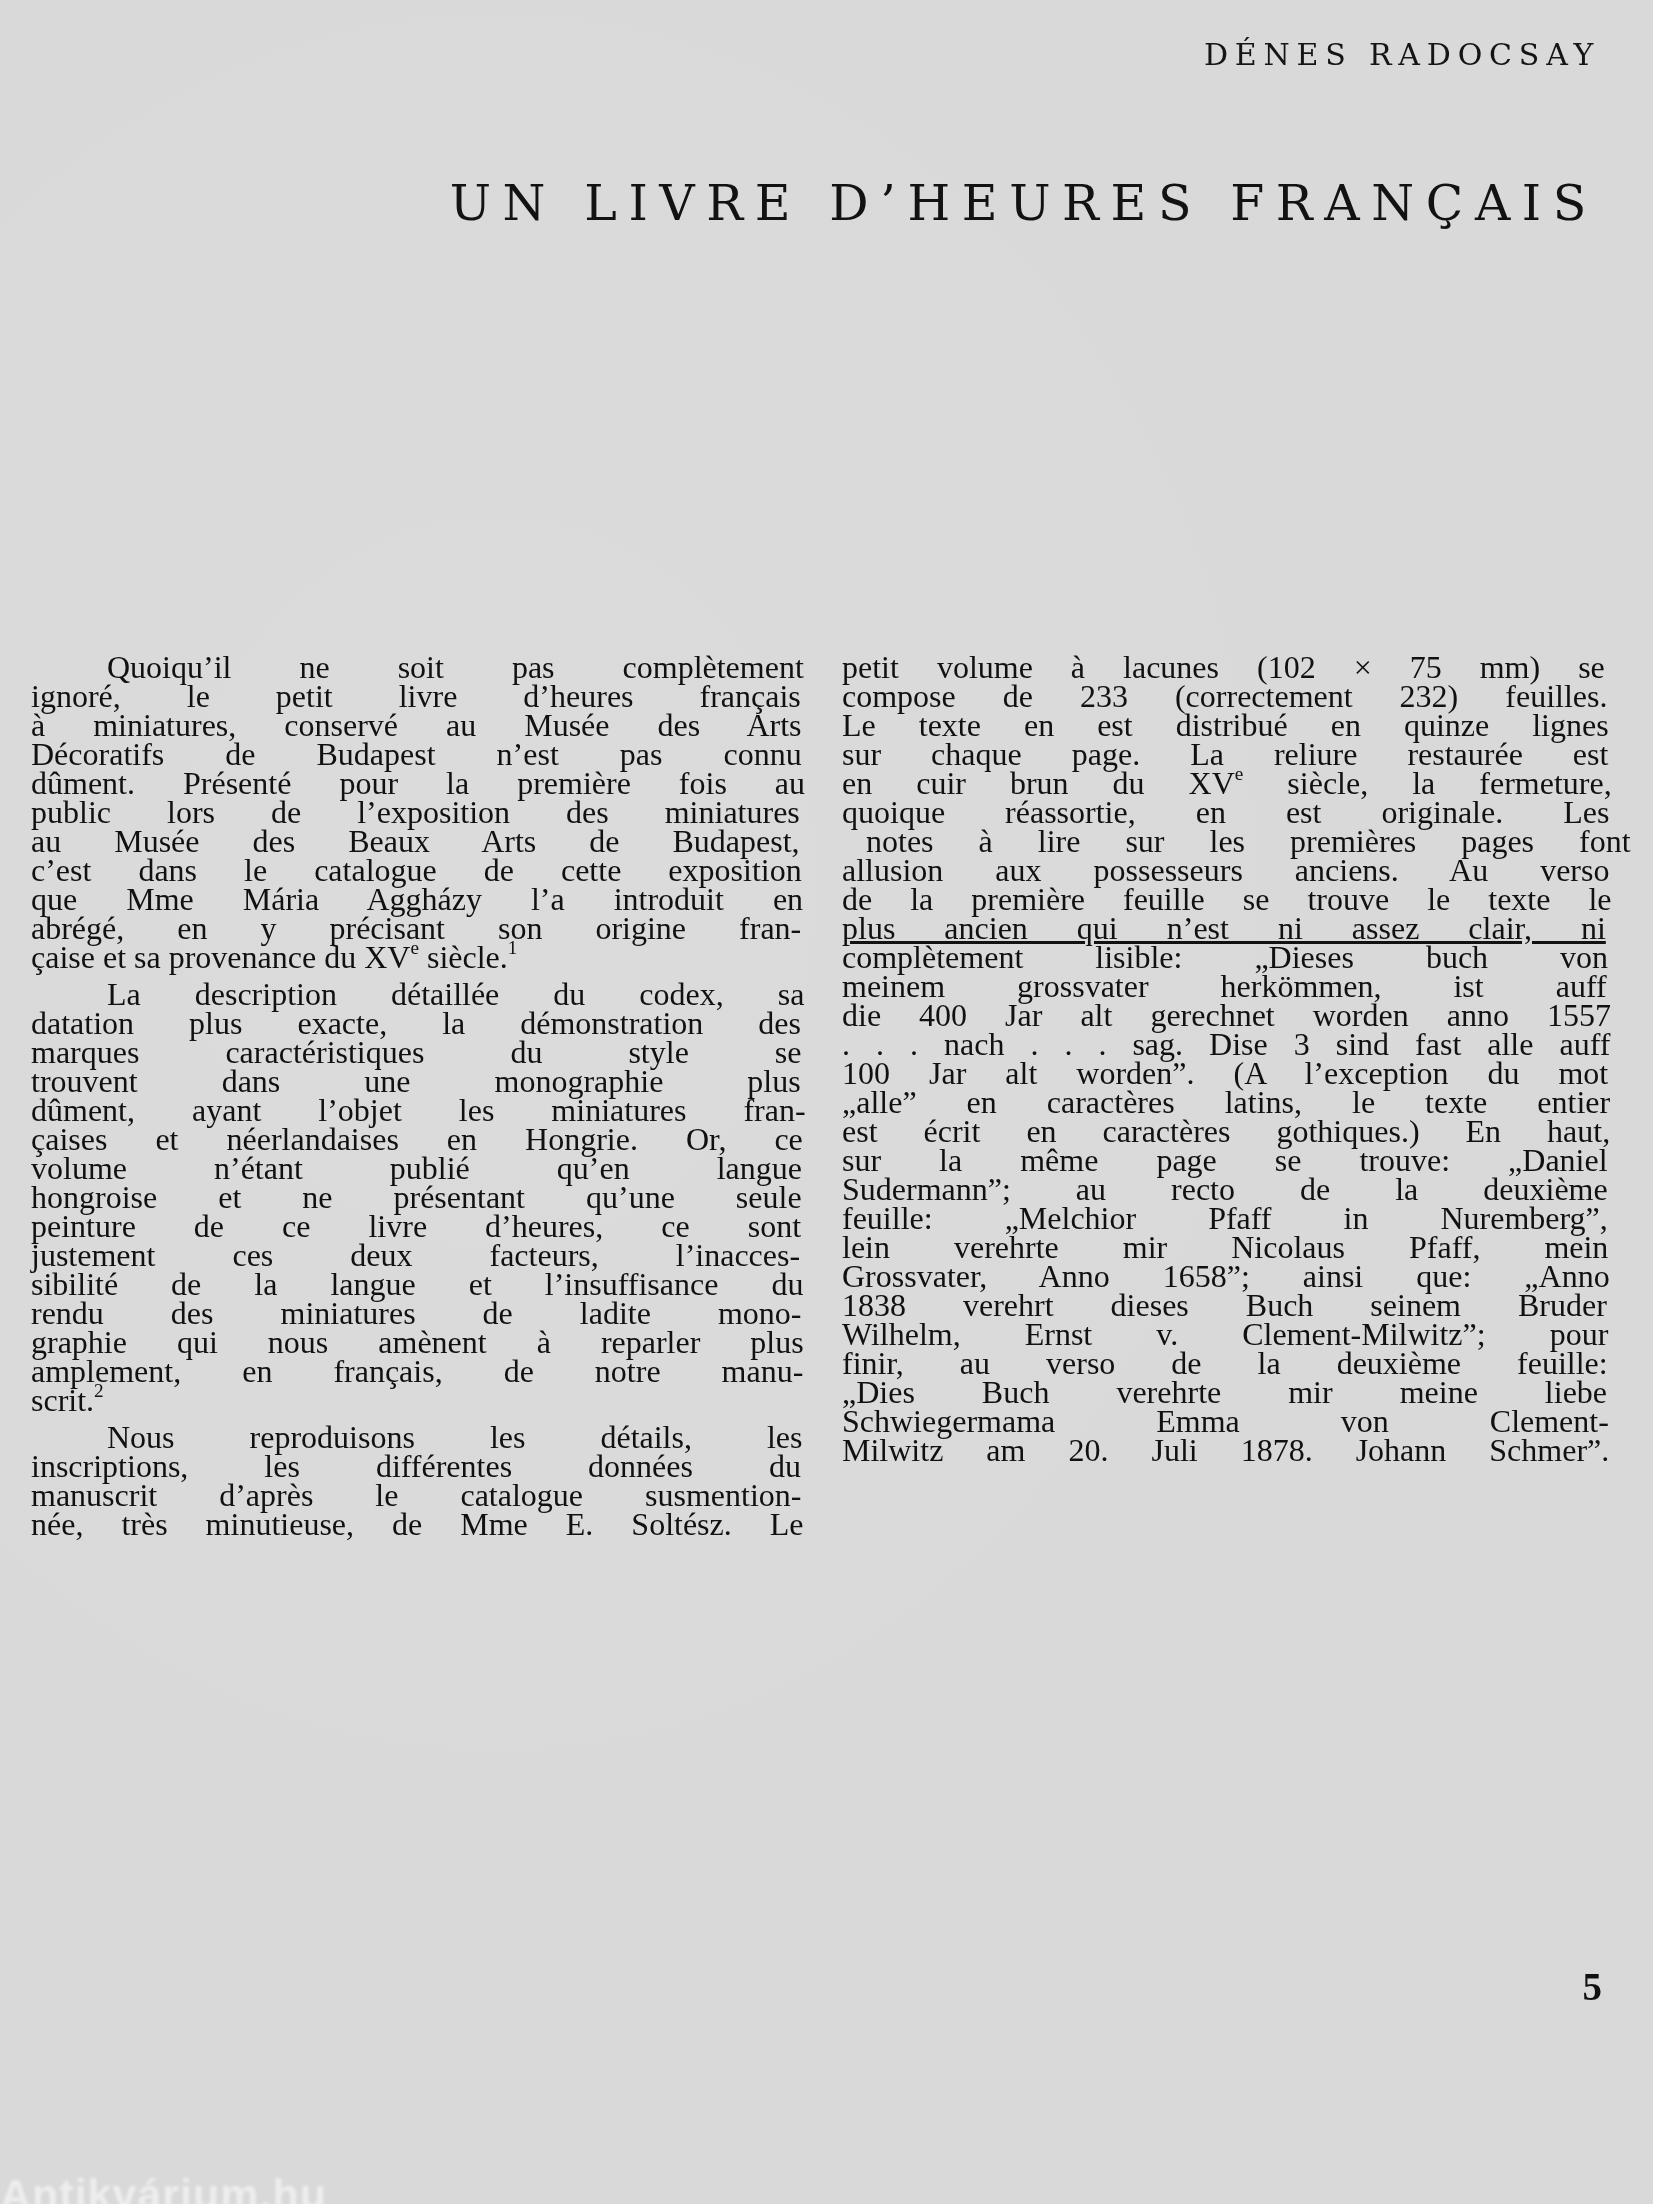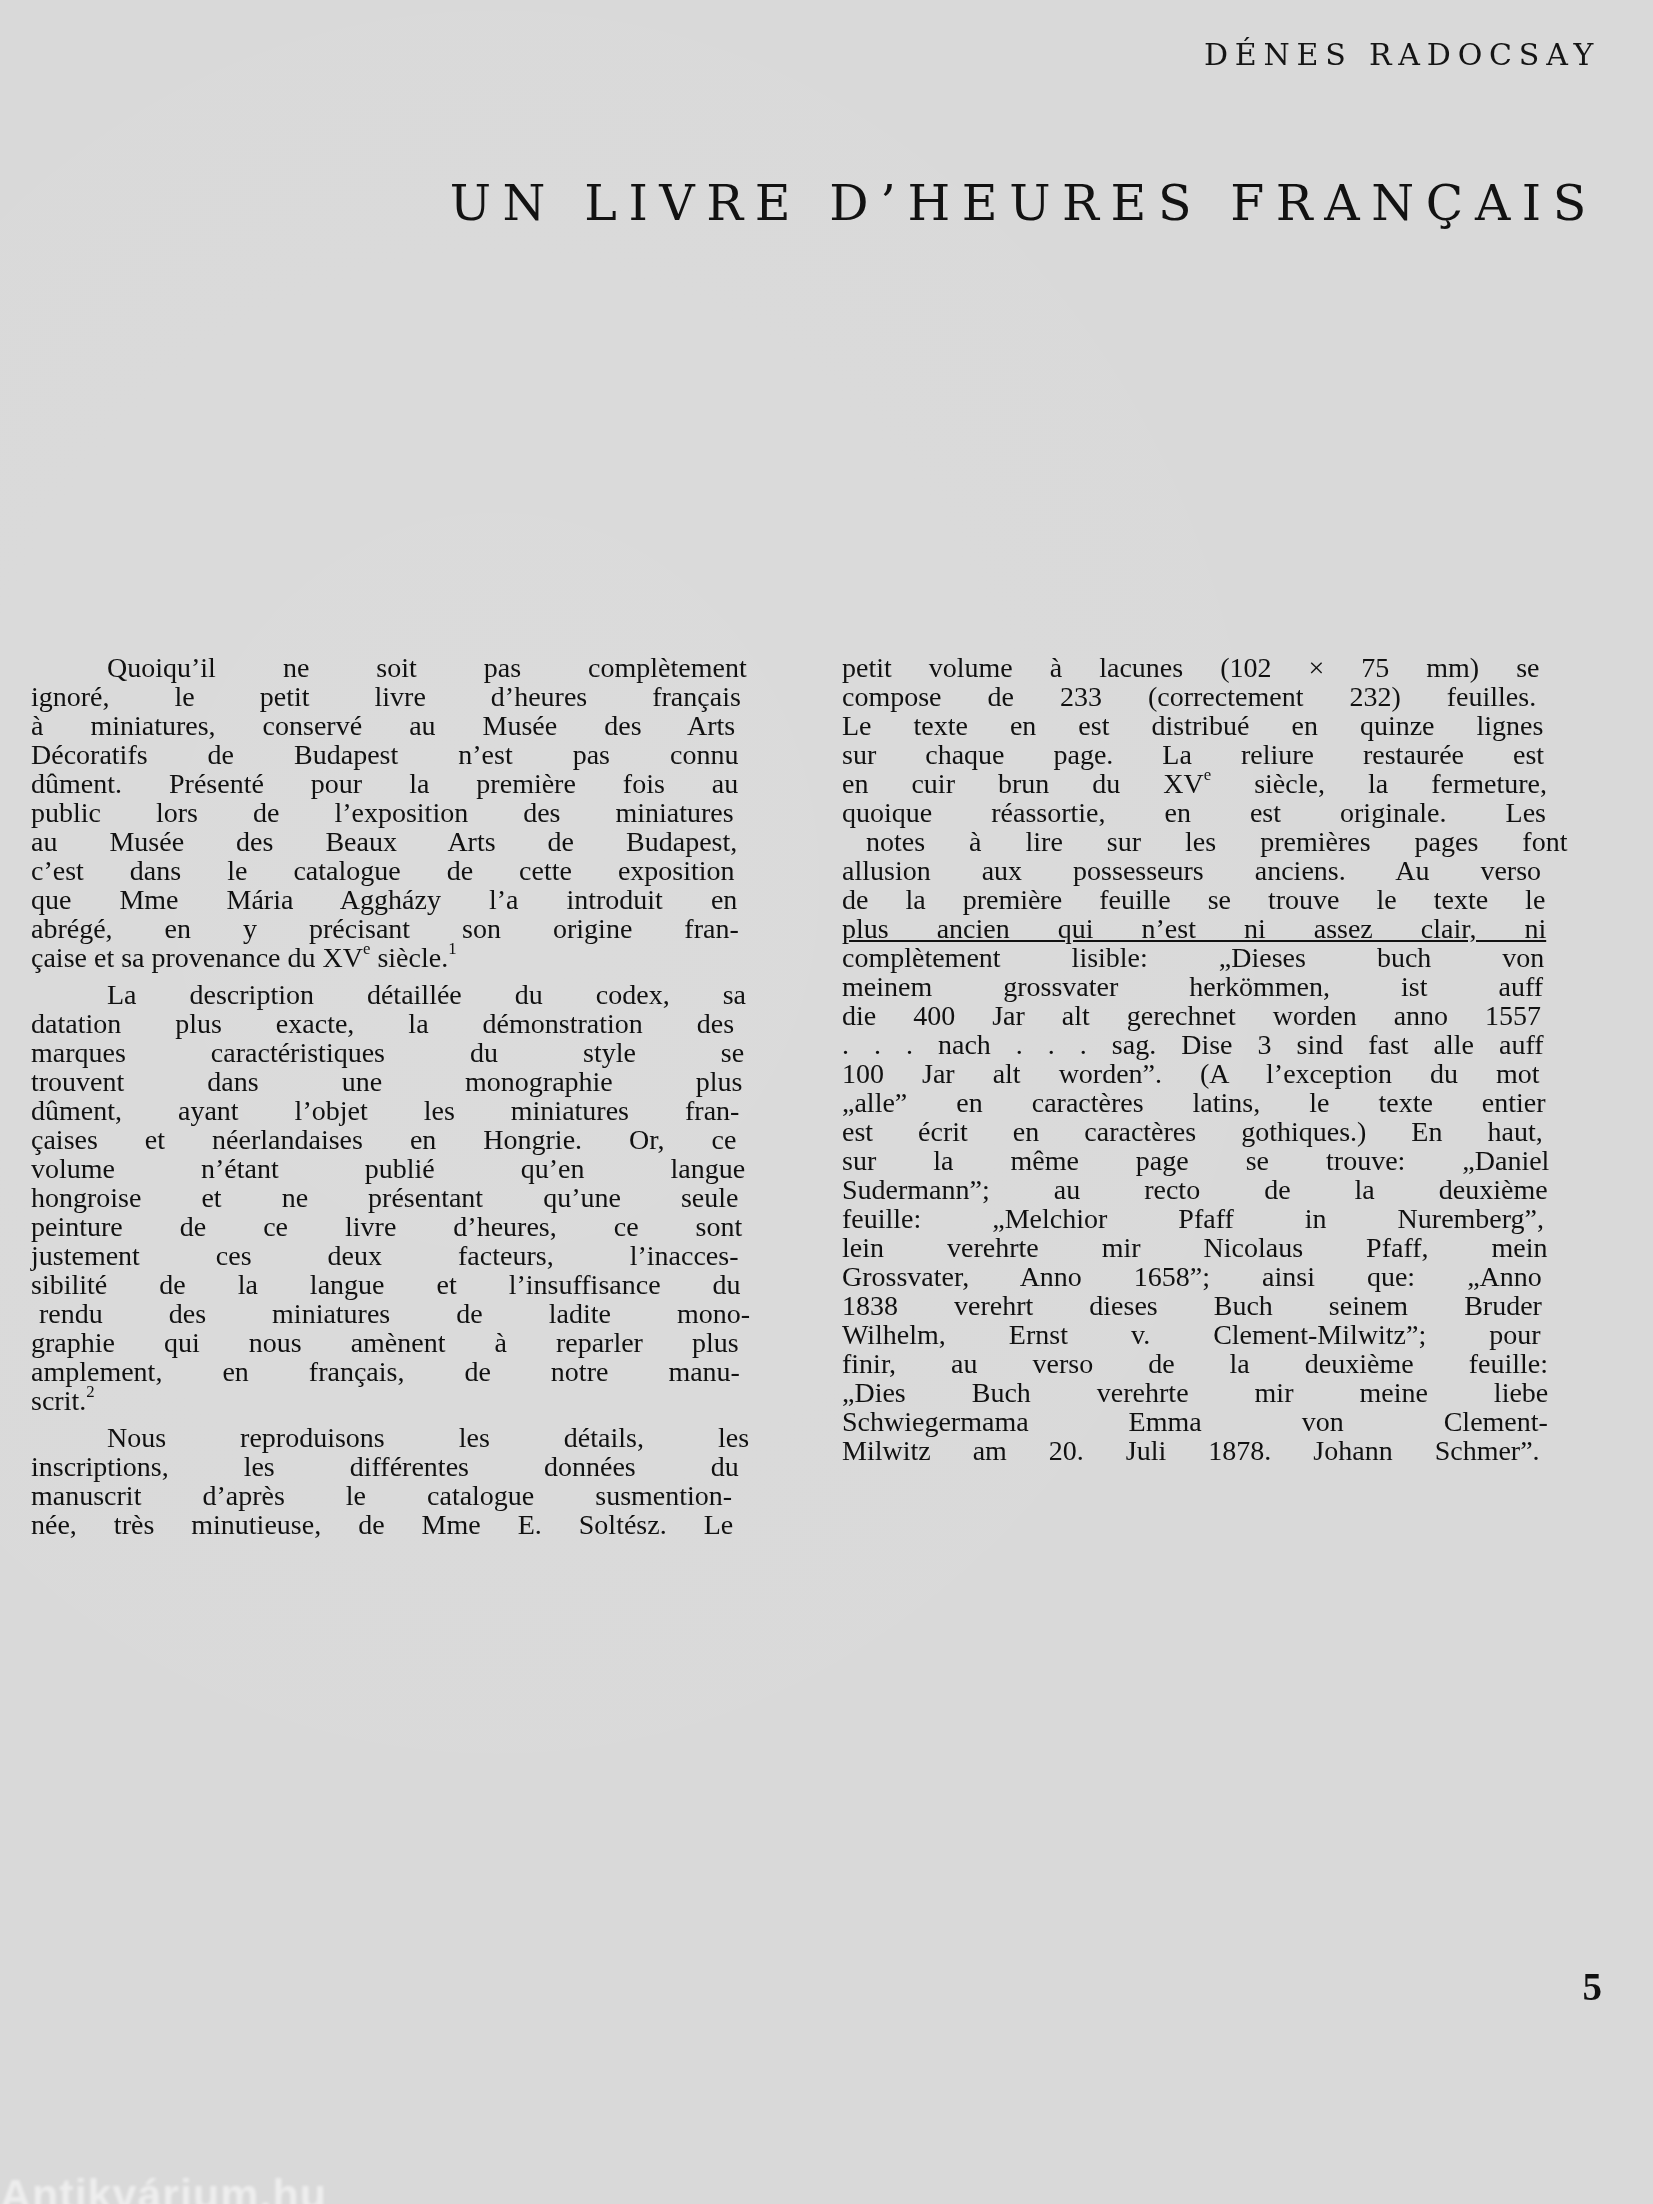--- a/index.html
+++ b/index.html
@@ -39,21 +39,21 @@
     font-size: 49px;
     letter-spacing: 11.6px;
     font-family: "DejaVu Serif", serif;
     color: #121212;
     white-space: nowrap;
   }
   .column {
     position: absolute;
     top: 653px;
     width: 771px;
-    font-size: 28px;
+    font-size: 32px;
     line-height: 29px;
     text-align: justify;
     font-family: "Liberation Serif", serif;
   }
   .column .line {
     display: block;
     height: 29px;
     white-space: nowrap;
     text-align: justify;
     text-align-last: justify;
@@ -128,21 +128,21 @@
       <span class="line" style="display: block; word-spacing: 47px; text-align-last: left;"><span>datation plus exacte, la démonstration des</span></span>
       <span class="line" style="display: block; word-spacing: 78px; text-align-last: left;"><span>marques caractéristiques du style se</span></span>
       <span class="line" style="display: block; word-spacing: 76px; text-align-last: left;"><span>trouvent dans une monographie plus</span></span>
       <span class="line" style="display: block; word-spacing: 49px; text-align-last: left;"><span>dûment, ayant l’objet les miniatures fran-</span></span>
       <span class="line" style="display: block; word-spacing: 40px; text-align-last: left;"><span>çaises et néerlandaises en Hongrie. Or, ce</span></span>
       <span class="line" style="display: block; word-spacing: 79px; text-align-last: left;"><span>volume n’étant publié qu’en langue</span></span>
       <span class="line" style="display: block; word-spacing: 53px; text-align-last: left;"><span>hongroise et ne présentant qu’une seule</span></span>
       <span class="line" style="display: block; word-spacing: 50px; text-align-last: left;"><span>peinture de ce livre d’heures, ce sont</span></span>
       <span class="line" style="display: block; word-spacing: 69px; text-align-last: left;"><span>justement ces deux facteurs, l’inacces-</span></span>
       <span class="line" style="display: block; word-spacing: 45px; text-align-last: left;"><span>sibilité de la langue et l’insuffisance du</span></span>
-      <span class="line" style="display: block; word-spacing: 59px; text-align-last: left; margin-left: 8px;"><span>rendu des miniatures de ladite mono-</span></span>
+      <span class="line" style="display: block; word-spacing: 59px; text-align-last: left;"><span>rendu des miniatures de ladite mono-</span></span>
       <span class="line" style="display: block; word-spacing: 42px; text-align-last: left;"><span>graphie qui nous amènent à reparler plus</span></span>
       <span class="line" style="display: block; word-spacing: 53px; text-align-last: left;"><span>amplement, en français, de notre manu-</span></span>
       <span class="line last"><span>scrit.</span><sup>2</sup></span>
       <span class="para-gap"></span>
       <span class="line indent" style="display: block; word-spacing: 67px; text-align-last: left;"><span>Nous reproduisons les détails, les</span></span>
       <span class="line" style="display: block; word-spacing: 68px; text-align-last: left;"><span>inscriptions, les différentes données du</span></span>
       <span class="line" style="display: block; word-spacing: 54px; text-align-last: left;"><span>manuscrit d’après le catalogue susmention-</span></span>
       <span class="line" style="display: block; word-spacing: 30px; text-align-last: left;"><span>née, très minutieuse, de Mme E. Soltész. Le</span></span>
     </div>
 

